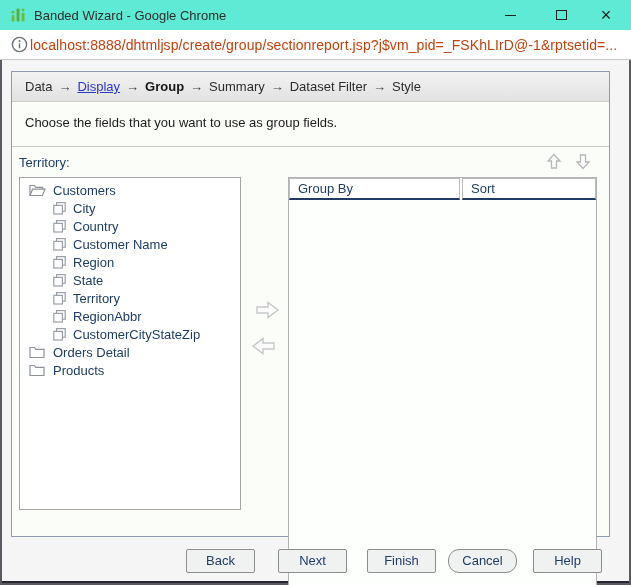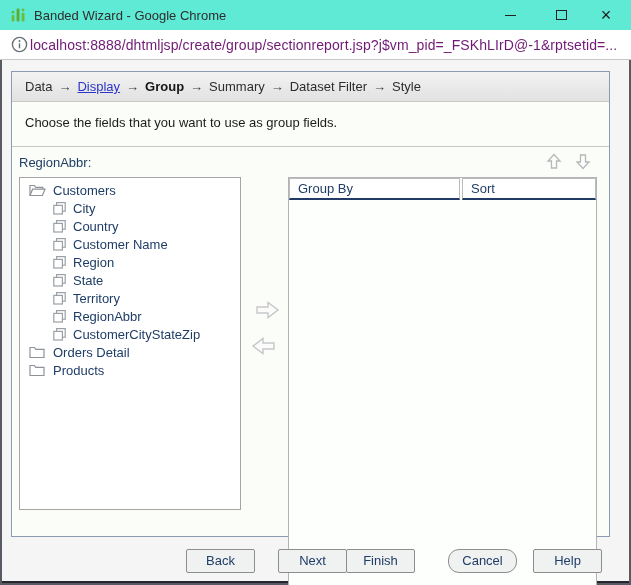--- a/index.html
+++ b/index.html
@@ -15,21 +15,21 @@
   .title-text{ position:absolute; left:34px; top:0; height:30px; line-height:31px; font-size:13px; color:#2e2e2e; white-space:nowrap; }
   .winbtn{ position:absolute; top:0; width:46px; height:30px; display:flex; align-items:center; justify-content:center; cursor:default; }
   .btn-min{ left:487px; } .btn-max{ left:538px; } .btn-close{ left:583px; }
   .min-glyph{ width:11px; height:0; border-bottom:1.6px solid #222; }
   .max-glyph{ width:11px; height:10px; border:1.3px solid #222; }
   .close-glyph{ font-size:18px; color:#1c1c1c; line-height:18px; }
 
   
   .addressbar{ position:absolute; left:0; top:30px; width:631px; height:30px; background:#ffffff; border-bottom:1px solid #c7c7c7; }
   .info-icon{ position:absolute; left:11px; top:6px; }
-  .url-text{ position:absolute; left:30px; top:0; height:29px; line-height:30px; font-size:14px; color:#701a75; white-space:nowrap; letter-spacing:0.1px; }
+  .url-text{ position:absolute; left:30px; top:0; height:29px; line-height:30px; font-size:14px; color:#c2410c; white-space:nowrap; letter-spacing:0.1px; }
 
   
   .dialog{ position:absolute; left:11px; top:71px; width:599px; height:466px; border:1px solid #8c9bb1; background:#fbfdf8; }
   .crumbbar{ height:30px; background:linear-gradient(#f2f2f2,#e2e2e2); border-bottom:1px solid #c8c8c8; padding-left:13px; line-height:30px; font-size:13px; color:#2c2c2c; white-space:nowrap; }
   .crumb-sep{ color:#3a3e44; margin:0 6px; }
   .crumb-link{ color:#2b35c8; text-decoration:underline; cursor:pointer; }
   .crumb-current{ font-weight:bold; color:#161616; }
   .descrow{ height:45px; border-bottom:1px solid #c3c9c0; padding:13px 0 0 13px; font-size:13px; color:#1c1c1c; }
   .mainarea{ position:relative; height:388px; }
 
@@ -49,21 +49,21 @@
   .group-panel{ position:absolute; left:276px; top:30px; width:309px; height:426px; background:#fdfffd; border:1px solid #b3b3b3; }
   .gp-header{ display:flex; }
   .gp-cell{ height:22px; background:#ffffff; border:1px solid #bcbcbc; border-bottom:2px solid #223a66; font-size:13px; color:#1f3d66; padding:2px 0 0 8px; }
   .gp-cell.c1{ width:171px; margin-right:2px; } .gp-cell.c2{ flex:1; }
 
   .updown{ position:absolute; top:6px; } 
   .ud-up{ left:534px; } .ud-down{ left:563px; }
 
   
   .fbtn{ position:absolute; top:549px; width:69px; height:24px; background:#f0f1f1; border:1px solid #8d8d8d; border-radius:2px; font-size:13px; color:#1f3d66; text-align:center; line-height:22px; cursor:pointer; }
-  .fb1{ left:186px; } .fb2{ left:278px; } .fb3{ left:346px;text-align:center; } .fb4{ left:448px;border-radius:11px; } .fb5{ left:533px; }
+  .fb1{ left:186px; } .fb2{ left:278px; } .fb3{ left:367px;text-align:center; } .fb4{ left:448px;border-radius:11px; } .fb5{ left:533px; }
 </style>
 </head>
 <body>
 
 <div class="window">
 
   <div class="titlebar">
     <svg class="favicon" viewBox="0 0 16 16">
       <circle cx="3" cy="5.2" r="1.4" fill="#6cbc3f"></circle>
       <rect x="1.6" y="8" width="2.9" height="6.4" rx="1" fill="#6cbc3f"></rect>
@@ -94,21 +94,21 @@
 
   <div class="dialog">
 
     <div class="crumbbar">
       <span>Data</span><span class="crumb-sep">→</span><span class="crumb-link">Display</span><span class="crumb-sep">→</span><span class="crumb-current">Group</span><span class="crumb-sep">→</span><span>Summary</span><span class="crumb-sep">→</span><span>Dataset Filter</span><span class="crumb-sep">→</span><span>Style</span>
     </div>
 
     <div class="descrow">Choose the fields that you want to use as group fields.</div>
 
     <div class="mainarea">
-      <div class="resources-label">RegionAbbr:</div>
+      <div class="resources-label">Territory:</div>
 
       <svg class="updown ud-up" width="16" height="17" viewBox="0 0 16 17">
         <polygon points="8,1.5 14,8 10.5,8 10.5,15 5.5,15 5.5,8 2,8" fill="#fdfdfd" stroke="#b7b7b7" stroke-width="1.3"></polygon>
       </svg>
       <svg class="updown ud-down" width="16" height="17" viewBox="0 0 16 17">
         <polygon points="8,15.5 2,9 5.5,9 5.5,2 10.5,2 10.5,9 14,9" fill="#fdfdfd" stroke="#b7b7b7" stroke-width="1.3"></polygon>
       </svg>
 
       <div class="tree-panel">
         <div class="tree-row lvl0">

